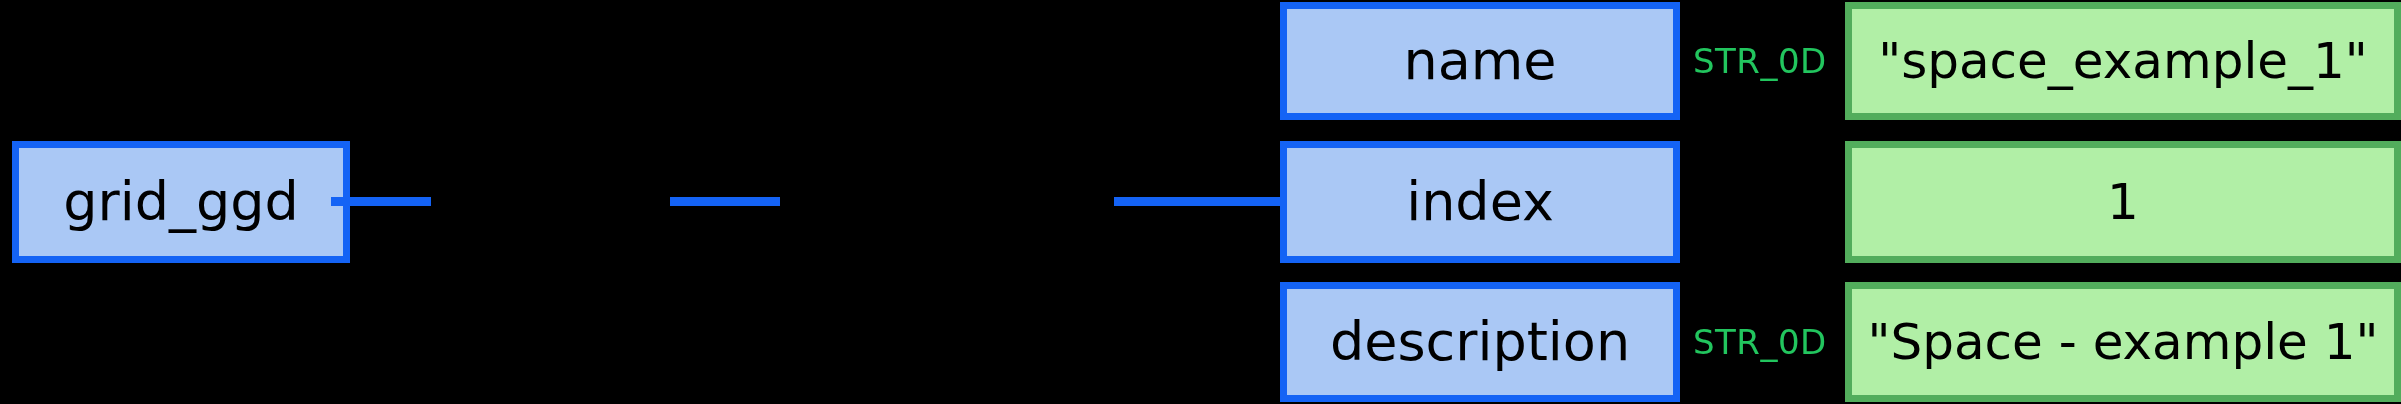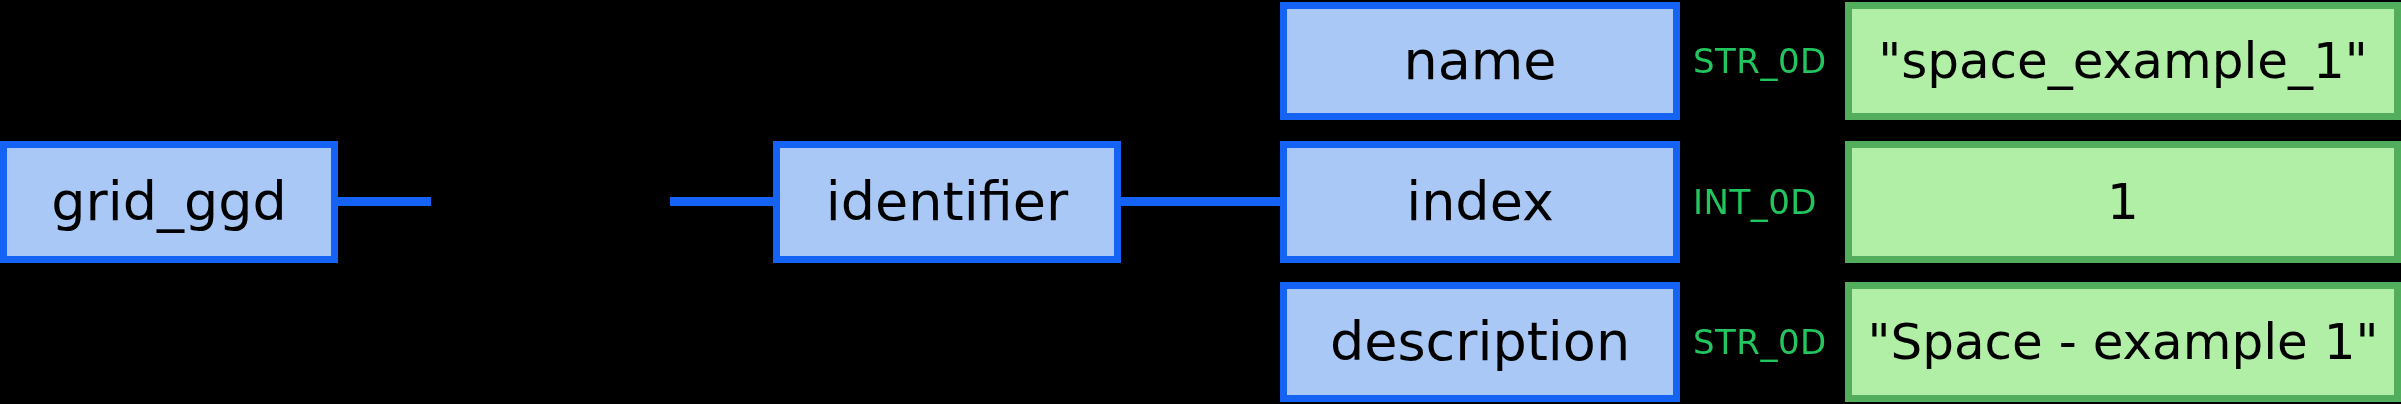--- a/index.html
+++ b/index.html
@@ -61,21 +61,21 @@
 
   
   .connector {
     position: absolute;
     background: #1463f5;
     height: 9px;
   }
 
   
   
-  #node-grid-ggd    { left: 0px;    top: 141px; width: 338px; height: 122px; }
+  #node-grid-ggd    { left: 12px;    top: 141px; width: 338px; height: 122px; }
   #node-space       { left: 424px;  top: 141px; width: 253px; height: 122px; }
   #node-identifier  { left: 773px;  top: 141px; width: 348px; height: 122px; }
 
   
   #node-name        { left: 1280px; top: 2px;   width: 400px; height: 118px; }
   #node-index       { left: 1280px; top: 141px; width: 400px; height: 122px; }
   #node-description { left: 1280px; top: 282px; width: 400px; height: 120px; }
 
   
   #node-value-name        { left: 1845px; top: 2px;   width: 556px; height: 118px; }
@@ -97,33 +97,31 @@
 
 <div id="canvas">
 
   <div class="node node-blue" id="node-grid-ggd">grid_ggd</div>
 
   <div class="connector" id="conn-1"></div>
 
 
   <div class="connector" id="conn-2"></div>
 
-  <div class="node node-blue" id="node-identifier">identifier</div>
 
   <div class="connector" id="conn-3"></div>
 
   <div class="node node-blue" id="node-name">name</div>
 
   <div class="node node-blue" id="node-description">description</div>
 
   <div class="node node-blue" id="node-index">index</div>
 
   <div class="type-label" id="type-name">STR_0D</div>
 
-  <div class="type-label" id="type-index">INT_0D</div>
 
   <div class="type-label" id="type-description">STR_0D</div>
 
   <div class="node node-green" id="node-value-name">"space_example_1"</div>
 
   <div class="node node-green" id="node-value-index">1</div>
 
   <div class="node node-green" id="node-value-description">"Space - example 1"</div>
 
 </div>

